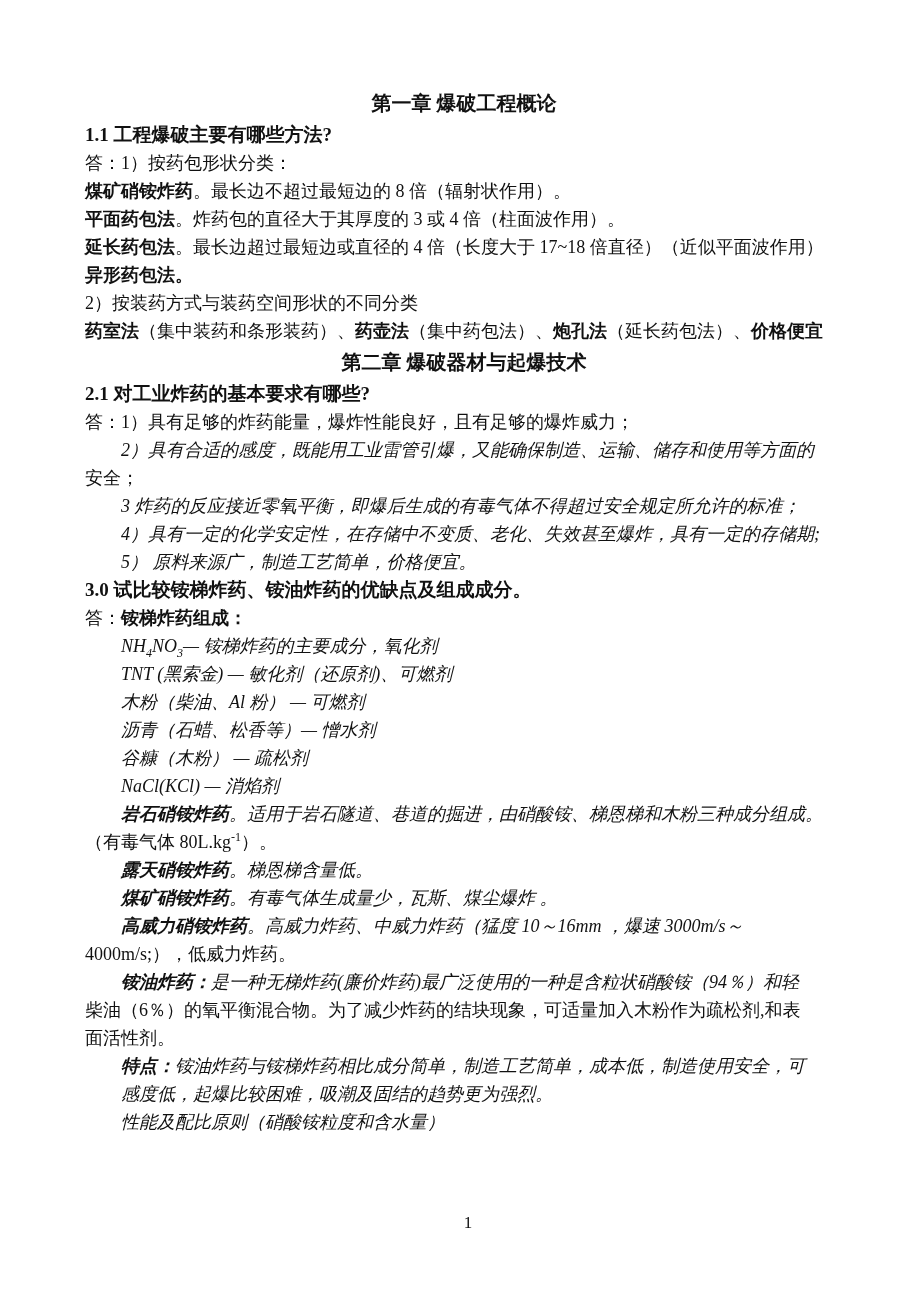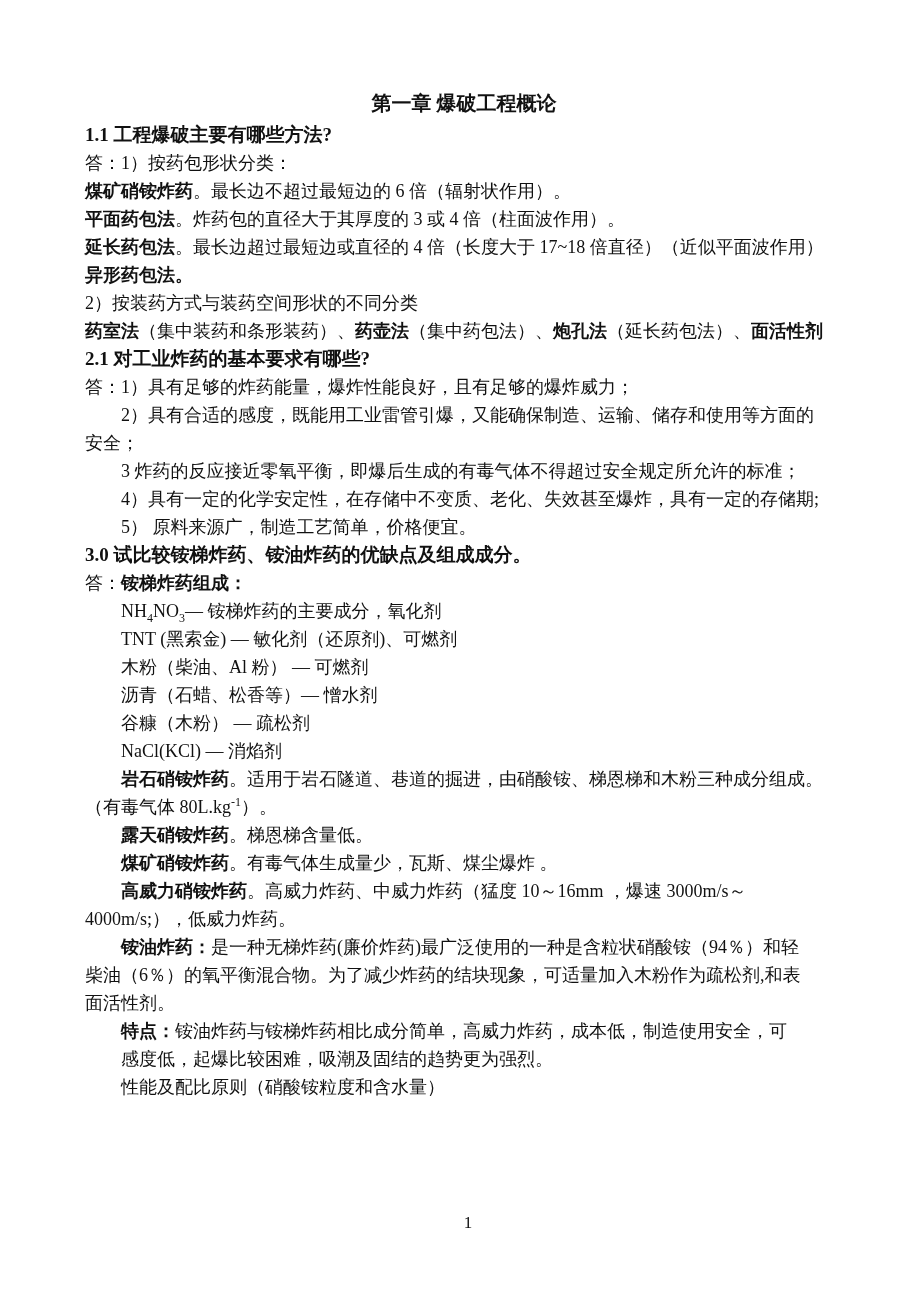--- a/index.html
+++ b/index.html
@@ -24,20 +24,21 @@
     width: 758px;
   }
   .line {
     font-size: 18px;
     line-height: 28px;
     height: 28px;
     white-space: nowrap;
   }
   .line.indent {
     padding-left: 36px;
+    font-style: italic;
   }
   .line.chapter-title {
     text-align: center;
     font-weight: bold;
     font-size: 20px;
     height: 30px;
     line-height: 30px;
     margin-top: 2px;
     margin-bottom: 3px;
   }
@@ -63,26 +64,27 @@
   }
 </style>
 </head>
 <body>
 
 <div class="page">
   <div class="content" id="content">
       <div class="line chapter-title"><span class="bold">第一章 爆破工程概论</span></div>
       <div class="line question"><span class="bold">1.1 工程爆破主要有哪些方法?</span></div>
       <div class="line body"><span>答：1）按药包形状分类：</span></div>
-      <div class="line body"><span class="bold">煤矿硝铵炸药</span><span>。最长边不超过最短边的 6 倍（辐射状作用）。</span></div>
+      <div class="line body"><span class="bold">煤矿硝铵炸药</span><span>。最长边不超过最短边的 8 倍（辐射状作用）。</span></div>
       <div class="line body"><span class="bold">平面药包法</span><span>。炸药包的直径大于其厚度的 3 或 4 倍（柱面波作用）。</span></div>
       <div class="line body"><span class="bold">延长药包法</span><span>。最长边超过最短边或直径的 4 倍（长度大于 17~18 倍直径）（近似平面波作用）</span></div>
       <div class="line body"><span class="bold">异形药包法。</span></div>
       <div class="line body"><span>2）按装药方式与装药空间形状的不同分类</span></div>
-      <div class="line body"><span class="bold">药室法</span><span>（集中装药和条形装药）、</span><span class="bold">药壶法</span><span>（集中药包法）、</span><span class="bold">炮孔法</span><span>（延长药包法）、</span><span class="bold">面活性剂</span></div>
+      <div class="line body"><span class="bold">药室法</span><span>（集中装药和条形装药）、</span><span class="bold">药壶法</span><span>（集中药包法）、</span><span class="bold">炮孔法</span><span>（延长药包法）、</span><span class="bold">价格便宜</span></div>
+      <div class="line chapter-title"><span class="bold">第二章 爆破器材与起爆技术</span></div>
       <div class="line question"><span class="bold">2.1 对工业炸药的基本要求有哪些?</span></div>
       <div class="line body"><span>答：1）具有足够的炸药能量，爆炸性能良好，且有足够的爆炸威力；</span></div>
       <div class="line body indent"><span>2）具有合适的感度，既能用工业雷管引爆，又能确保制造、运输、储存和使用等方面的</span></div>
       <div class="line body"><span>安全；</span></div>
       <div class="line body indent"><span>3 炸药的反应接近零氧平衡，即爆后生成的有毒气体不得超过安全规定所允许的标准；</span></div>
       <div class="line body indent"><span>4）具有一定的化学安定性，在存储中不变质、老化、失效甚至爆炸，具有一定的存储期;</span></div>
       <div class="line body indent"><span>5） 原料来源广，制造工艺简单，价格便宜。</span></div>
       <div class="line question"><span class="bold">3.0 试比较铵梯炸药、铵油炸药的优缺点及组成成分。</span></div>
       <div class="line body"><span>答：</span><span class="bold">铵梯炸药组成：</span></div>
       <div class="line body indent"><span>NH</span><sub>4</sub><span>NO</span><sub>3</sub><span>— 铵梯炸药的主要成分，氧化剂</span></div>
@@ -93,18 +95,18 @@
       <div class="line body indent"><span>NaCl(KCl) — 消焰剂</span></div>
       <div class="line body indent"><span class="bold">岩石硝铵炸药</span><span>。适用于岩石隧道、巷道的掘进，由硝酸铵、梯恩梯和木粉三种成分组成。</span></div>
       <div class="line body"><span>（有毒气体 80L.kg</span><sup>-1</sup><span>）。</span></div>
       <div class="line body indent"><span class="bold">露天硝铵炸药</span><span>。梯恩梯含量低。</span></div>
       <div class="line body indent"><span class="bold">煤矿硝铵炸药</span><span>。有毒气体生成量少，瓦斯、煤尘爆炸 。</span></div>
       <div class="line body indent"><span class="bold">高威力硝铵炸药</span><span>。高威力炸药、中威力炸药（猛度 10～16mm ，爆速 3000m/s～</span></div>
       <div class="line body"><span>4000m/s;），低威力炸药。</span></div>
       <div class="line body indent"><span class="bold">铵油炸药：</span><span>是一种无梯炸药(廉价炸药)最广泛使用的一种是含粒状硝酸铵（94％）和轻</span></div>
       <div class="line body"><span>柴油（6％）的氧平衡混合物。为了减少炸药的结块现象，可适量加入木粉作为疏松剂,和表</span></div>
       <div class="line body"><span>面活性剂。</span></div>
-      <div class="line body indent"><span class="bold">特点：</span><span>铵油炸药与铵梯炸药相比成分简单，高威力炸药，成本低，制造使用安全，可</span></div>
+      <div class="line body indent"><span class="bold">特点：</span><span>铵油炸药与铵梯炸药相比成分简单，制造工艺简单，成本低，制造使用安全，可</span></div>
       <div class="line body indent"><span>感度低，起爆比较困难，吸潮及固结的趋势更为强烈。</span></div>
       <div class="line body indent"><span>性能及配比原则（硝酸铵粒度和含水量）</span></div>
     </div>
   <div class="page-number">1</div>
 </div>
 
 </body></html>

